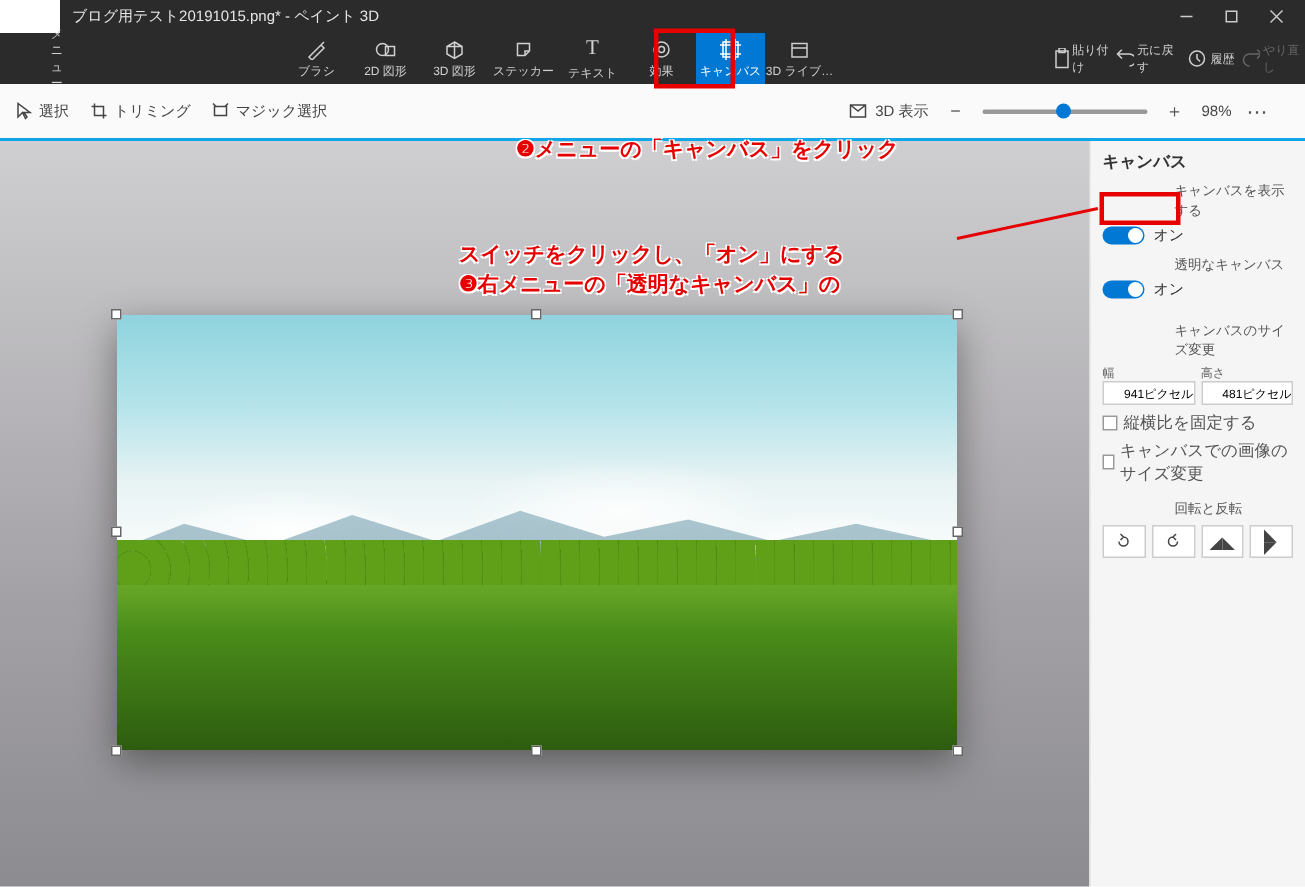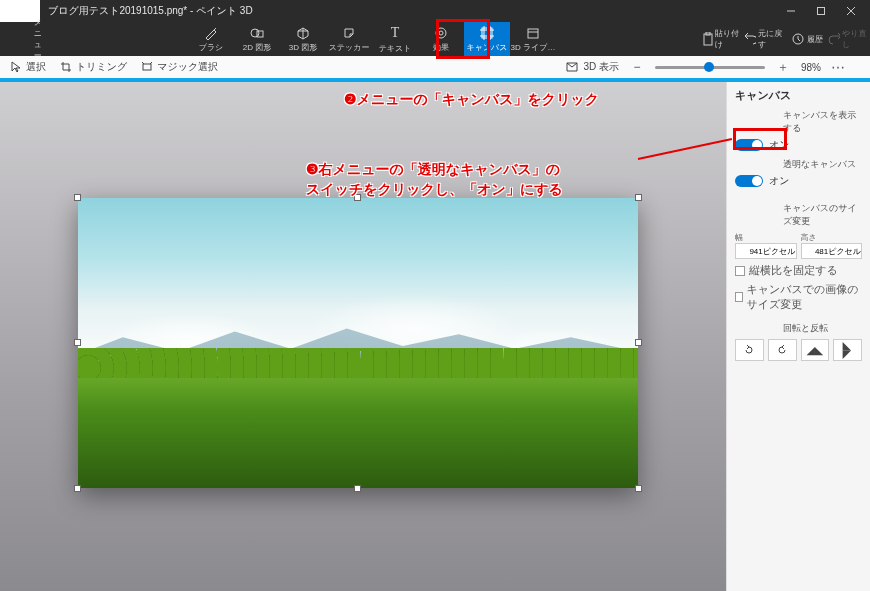--- a/index.html
+++ b/index.html
@@ -17,21 +17,21 @@
   .menu-btn { width: 42px; display: flex; flex-direction: row; align-items: center; justify-content: center; gap: 2px; padding-left: 28px; }
   .rib-tools { flex: 1; display: flex; justify-content: center; align-items: stretch; }
   .rib-item { width: 46px; display: flex; flex-direction: column; align-items: center; justify-content: center; gap: 2px; position: relative; }
   .rib-item.active { background: #0078d4; color: #fff; }
   .rib-right { display: flex; align-items: stretch; }
   .rib-item svg, .rib-right-item svg { stroke: currentColor; fill: none; }
   .rib-right-item { width: 42px; display: flex; flex-direction: row; align-items: center; justify-content: center; gap: 2px; color: #d0d0d0; }
   .rib-right-item.disabled { color: #666; }
 
   
-  .toolbar2 { height: 26px; background: #fafafa; border-bottom: 4px solid #0ea5e9; display: flex; align-items: center; font-size: 10px; color: #444; }
+  .toolbar2 { height: 38px; background: #fafafa; border-bottom: 2px solid #0ea5e9; display: flex; align-items: center; font-size: 10px; color: #444; }
   .tb-left { display: flex; align-items: center; gap: 14px; padding-left: 10px; }
   .tb-item { display: flex; align-items: center; gap: 4px; }
   .tb-right { margin-left: auto; display: flex; align-items: center; gap: 10px; padding-right: 24px; }
   .zoom-slider { width: 110px; height: 3px; background: #999; position: relative; border-radius: 2px; }
   .zoom-thumb { position: absolute; width: 10px; height: 10px; background: #0078d4; border-radius: 50%; top: -4px; left: 45%; }
   .zoom-btn { width: 16px; text-align: center; font-size: 12px; color: #555; }
   .more-dots { font-size: 14px; color: #555; letter-spacing: 1px; }
 
   
   .main { display: flex; height: calc(591px - 22px - 34px - 26px); }
@@ -297,16 +297,16 @@
           <span style="display:inline-block;transform:rotate(90deg)">◢◣</span>
         </div>
     </div>
   </div>
 </div>
 
 <div class="red-box" style="left:436px; top:19px; width:54px; height:40px;"></div>
 <div class="red-box" style="left:733px; top:128px; width:54px; height:22px;"></div>
 <div class="annot" style="left:324px; top:90px;margin-left:20px;">❷メニューの「キャンバス」をクリック</div>
 <div class="annot" style="left:306px; top:160px; text-align:left;">
+  <div>スイッチをクリックし、「オン」にする</div>
   <div>❸右メニューの「透明なキャンバス」の</div>
-  <div>スイッチをクリックし、「オン」にする</div>
 </div>
 <div class="red-line" style="left:638px; top:158px; width:96px; transform-origin:left; transform:rotate(-12deg);"></div>
 
 </body></html>

